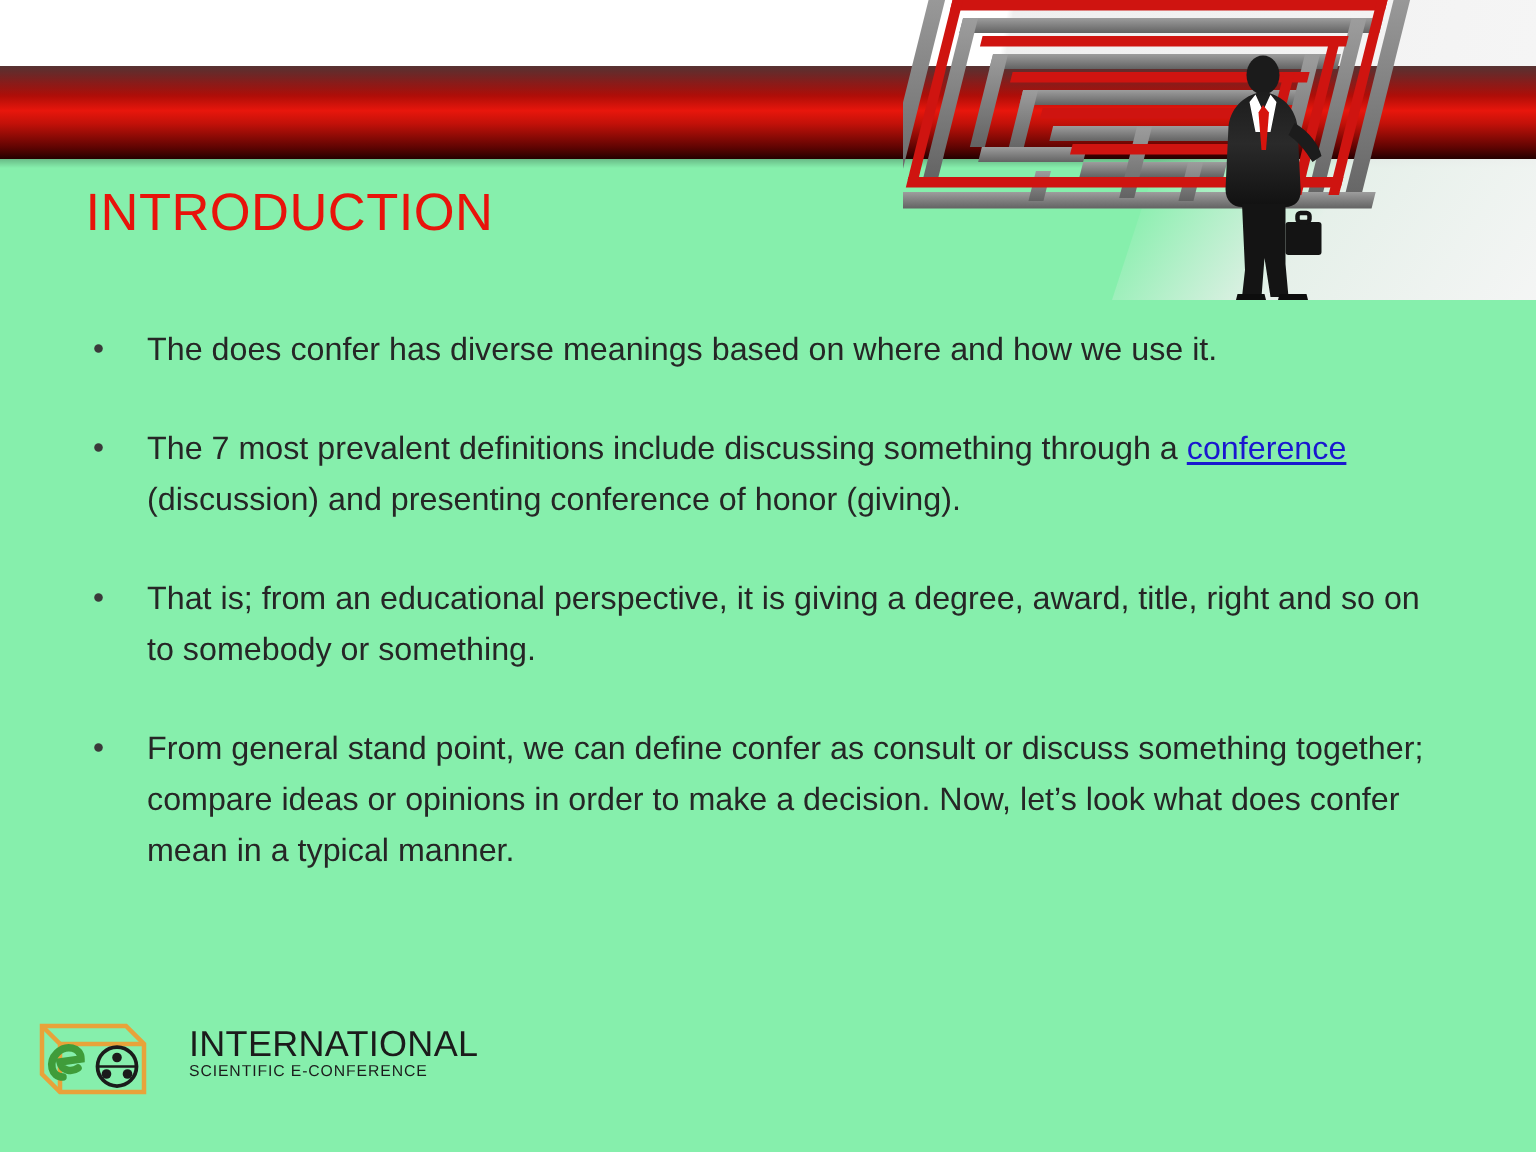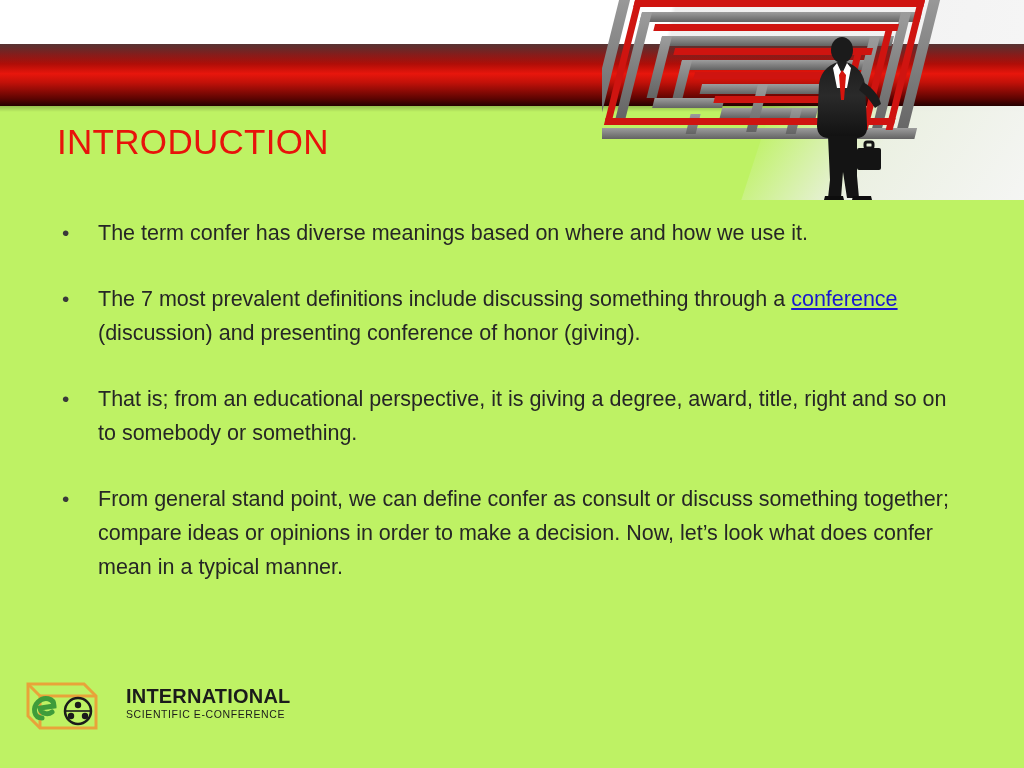--- a/index.html
+++ b/index.html
@@ -10,21 +10,21 @@
   body {
     width: 1024px;
     height: 768px;
     font-family: "Liberation Sans", sans-serif;
     overflow: hidden;
   }
   .slide {
     position: relative;
     width: 1024px;
     height: 768px;
-    background: #bef264;
+    background: #86efac;
     overflow: hidden;
   }
 
   
   .top-area {
     position: absolute;
     left: 0;
     top: 0;
     width: 1024px;
     height: 200px;
@@ -160,22 +160,22 @@
     top: 2px;
     width: 96px;
     height: 56px;
   }
   .logo-text {
     position: absolute;
     left: 104px;
     top: 10px;
   }
   .logo-title {
-    font-size: 20px;
-    font-weight: bold;
+    font-size: 24px;
+    font-weight: normal;
     color: #1b1b1b;
     letter-spacing: 0.2px;
     line-height: 21px;
   }
   .logo-sub {
     font-size: 10.5px;
     font-weight: normal;
     color: #1b1b1b;
     letter-spacing: 0.6px;
     line-height: 14px;
@@ -272,21 +272,21 @@
       </svg>
     </div>
   </div>
 
   <div class="title">INTRODUCTION</div>
 
   <div class="body">
 
     <div class="bullet">
       <span class="dot">•</span>
-      <span>The term confer has diverse meanings based on where and how we use it.</span>
+      <span>The does confer has diverse meanings based on where and how we use it.</span>
     </div>
 
     <div class="bullet">
       <span class="dot">•</span>
       <span>The 7 most prevalent definitions include discussing something through a </span><a class="link" href="#">conference</a><span> (discussion) and presenting conference of honor (giving).</span>
     </div>
 
     <div class="bullet">
       <span class="dot">•</span>
       <span>That is; from an educational perspective, it is giving a degree, award, title, right and so on to somebody or something.</span>

